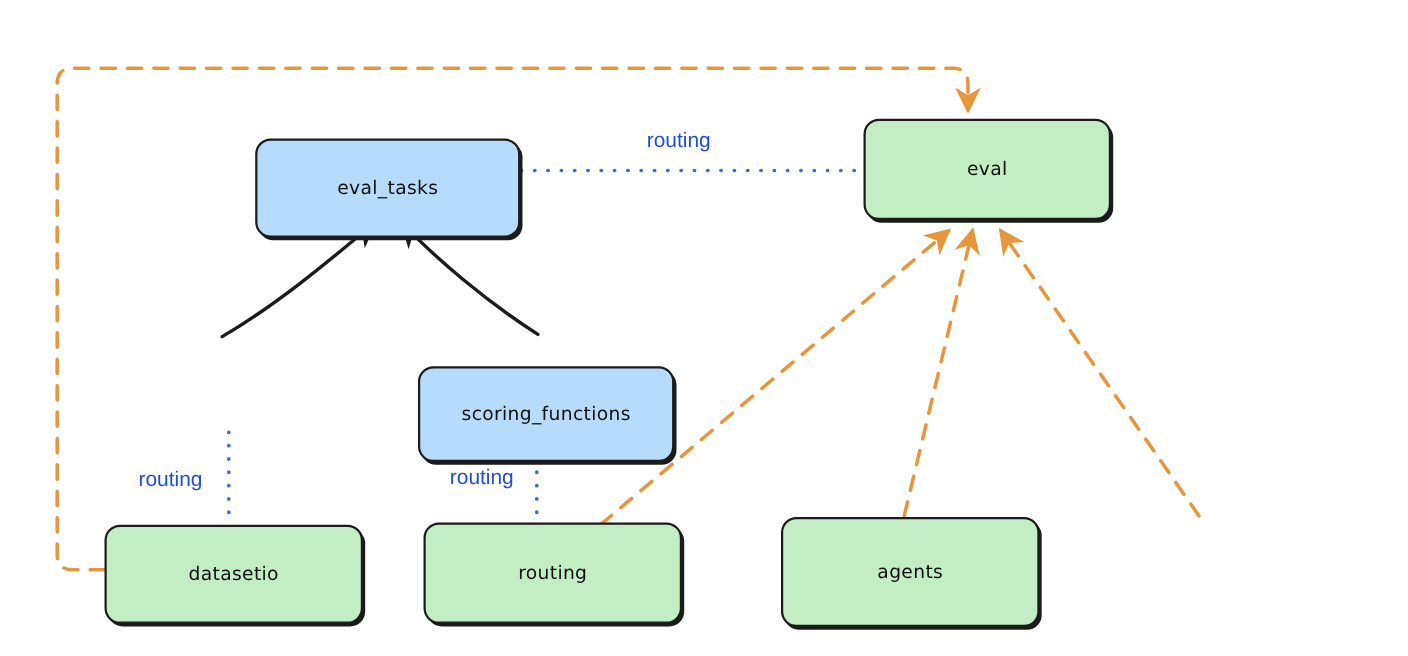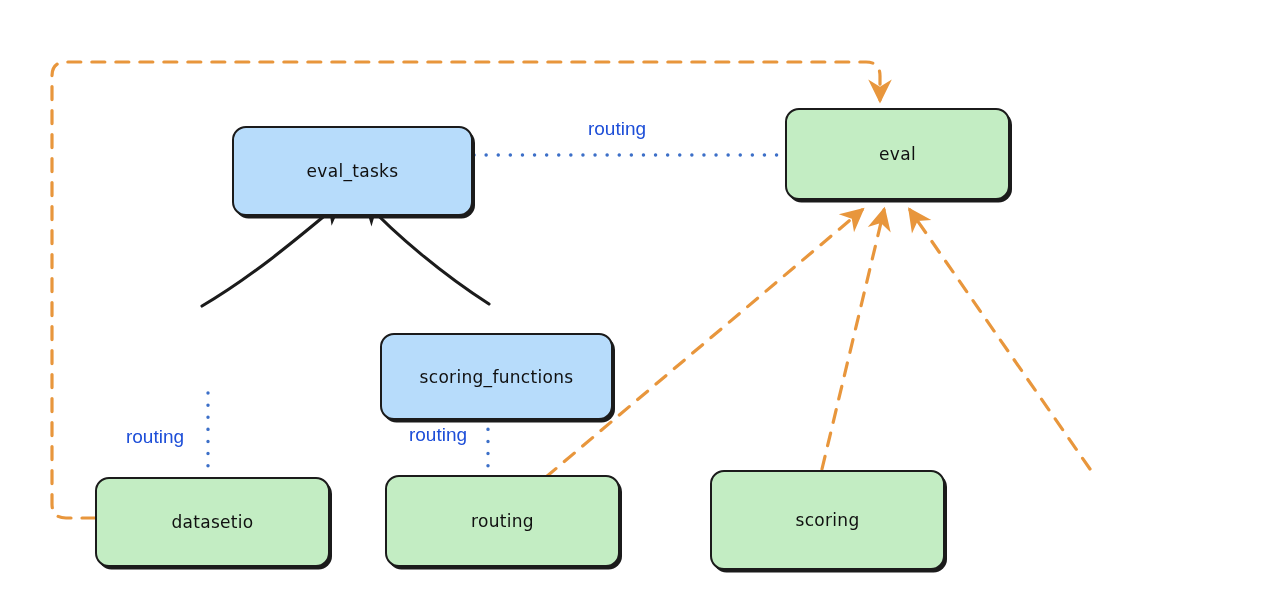--- a/index.html
+++ b/index.html
@@ -107,21 +107,21 @@
 
   <div class="node green" style="left:95px; top:477px; width:235px; height:90px;align-items:center;">
     <span class="node-label">datasetio</span>
   </div>
 
   <div class="node green" style="left:385px; top:475px; width:235px; height:92px;">
     <span class="node-label">routing</span>
   </div>
 
   <div class="node green" style="left:710px; top:470px; width:235px; height:100px;">
-    <span class="node-label">scoring</span>
+    <span class="node-label">agents</span>
   </div>
 
 
   <div class="edge-label" style="left:617px; top:129px;">routing</div>
 
   <div class="edge-label" style="left:155px; top:437px;">routing</div>
 
   <div class="edge-label" style="left:438px; top:435px;">routing</div>
 
 </div>

